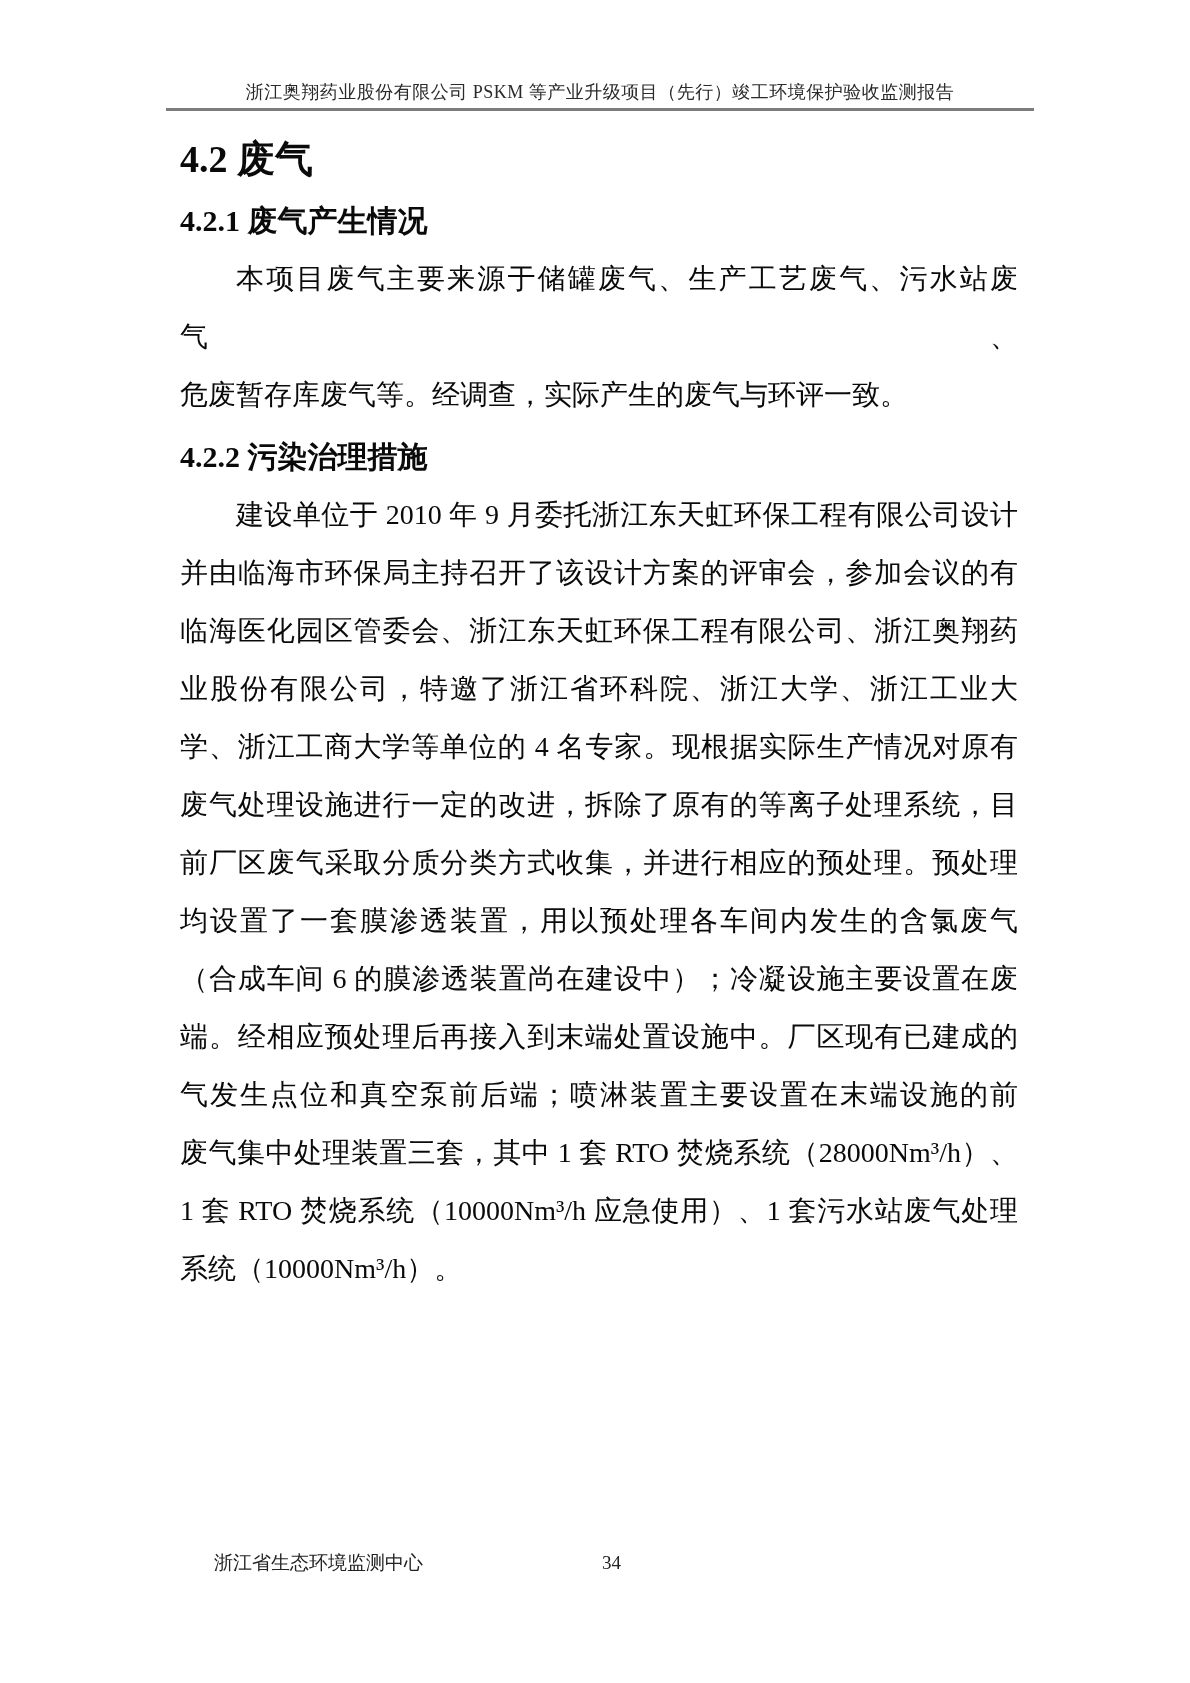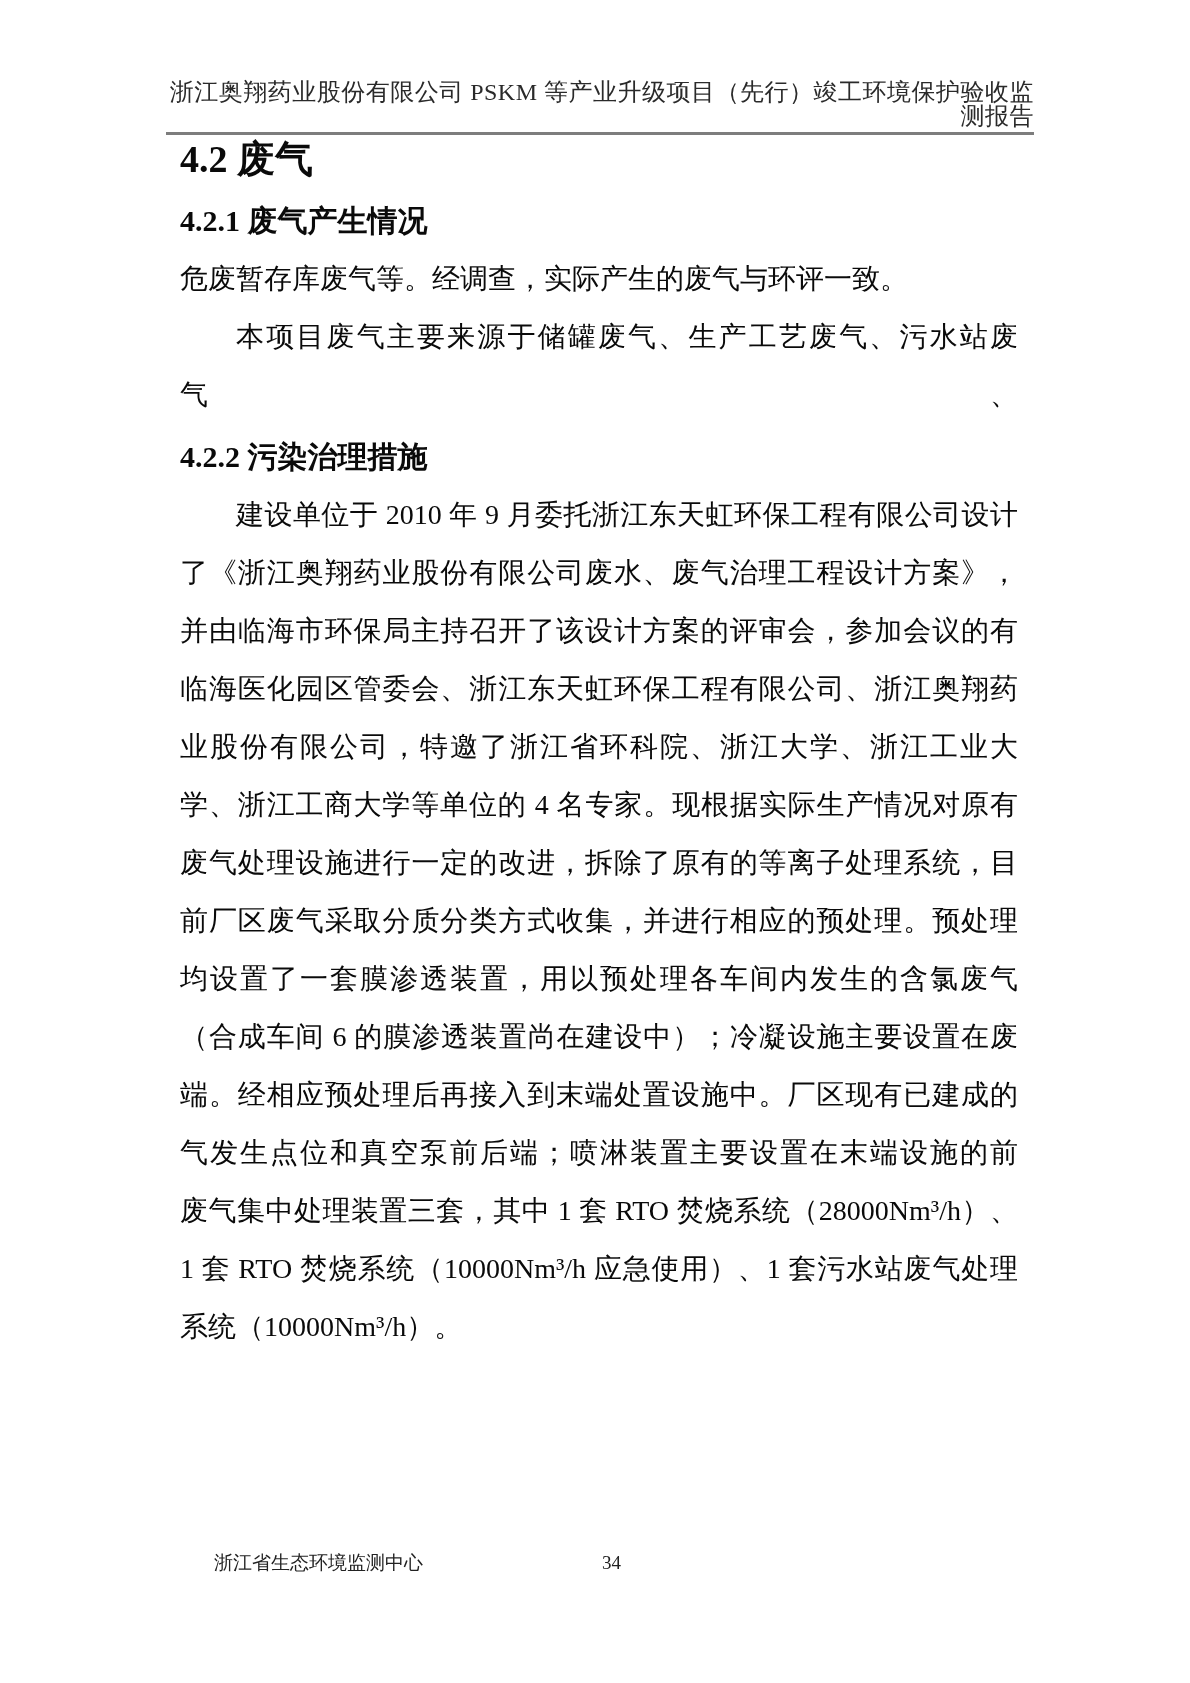--- a/index.html
+++ b/index.html
@@ -15,22 +15,22 @@
     background: #ffffff;
     color: #111111;
     font-family: "Liberation Serif", "DejaVu Serif", serif;
     overflow: hidden;
   }
   .page-header {
     position: absolute;
     top: 80px;
     left: 166px;
     width: 868px;
-    text-align: right;
-    font-size: 24px;
+    text-align: center;
+    font-size: 18px;
     line-height: 24px;
     letter-spacing: 0.5px;
     color: #2a2a2a;
     padding-bottom: 4px;
     border-bottom: 3px solid #7d7d7d;
   }
   .doc-body {
     position: absolute;
     top: 136px;
     left: 180px;
@@ -94,27 +94,26 @@
 <div class="page">
 
   <div class="page-header">
     <span>浙江奥翔药业股份有限公司 PSKM 等产业升级项目（先行）竣工环境保护验收监测报告</span>
   </div>
 
   <div class="doc-body">
       <div class="heading h1">4.2 废气</div>
       <div class="heading h2">4.2.1 废气产生情况</div>
       <div class="paragraph">
+        <div class="line indent">本项目废气主要来源于储罐废气、生产工艺废气、污水站废气、</div>
         <div class="line last">危废暂存库废气等。经调查，实际产生的废气与环评一致。</div>
-        <div class="line indent">本项目废气主要来源于储罐废气、生产工艺废气、污水站废气、</div>
       </div>
       <div class="heading h2">4.2.2 污染治理措施</div>
       <div class="paragraph">
         <div class="line indent">建设单位于 2010 年 9 月委托浙江东天虹环保工程有限公司设计</div>
-        <div class="line">了《浙江奥翔药业股份有限公司废水、废气治理工程设计方案》，</div>
         <div class="line">并由临海市环保局主持召开了该设计方案的评审会，参加会议的有</div>
         <div class="line">临海医化园区管委会、浙江东天虹环保工程有限公司、浙江奥翔药</div>
         <div class="line">业股份有限公司，特邀了浙江省环科院、浙江大学、浙江工业大</div>
         <div class="line">学、浙江工商大学等单位的 4 名专家。现根据实际生产情况对原有</div>
         <div class="line">废气处理设施进行一定的改进，拆除了原有的等离子处理系统，目</div>
         <div class="line">前厂区废气采取分质分类方式收集，并进行相应的预处理。预处理</div>
         <div class="line">均设置了一套膜渗透装置，用以预处理各车间内发生的含氯废气</div>
         <div class="line">（合成车间 6 的膜渗透装置尚在建设中）；冷凝设施主要设置在废</div>
         <div class="line">端。经相应预处理后再接入到末端处置设施中。厂区现有已建成的</div>
         <div class="line">气发生点位和真空泵前后端；喷淋装置主要设置在末端设施的前</div>

